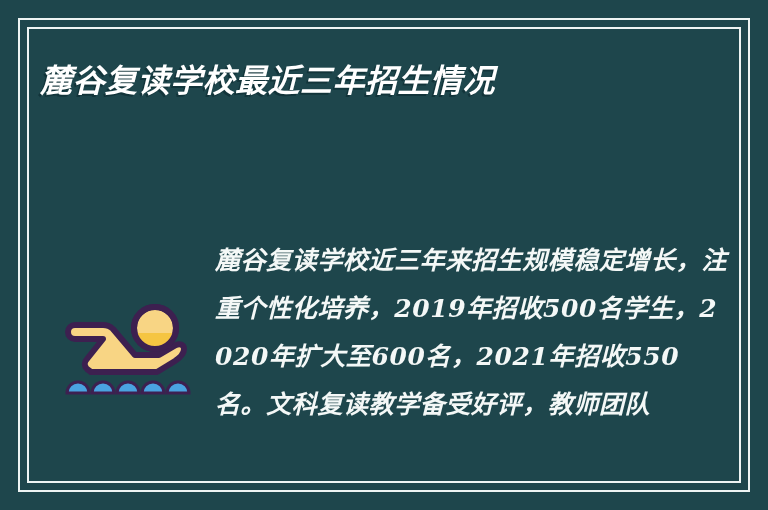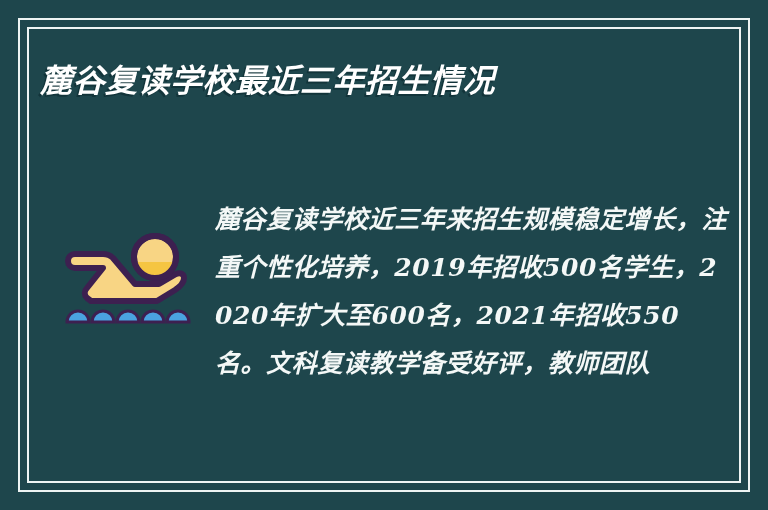--- a/index.html
+++ b/index.html
@@ -65,21 +65,21 @@
   }
 
   
   .content {
     position: absolute;
     left: 40px;
     top: 196px;
     right: 34px;
     bottom: 40px;
     display: flex;
-    align-items: flex-start;
+    align-items: center;
   }
 
   .icon-wrap {
     flex: 0 0 auto;
     width: 175px;
     padding-top: 34px;
     display: flex;
     justify-content: center;
   }
 

